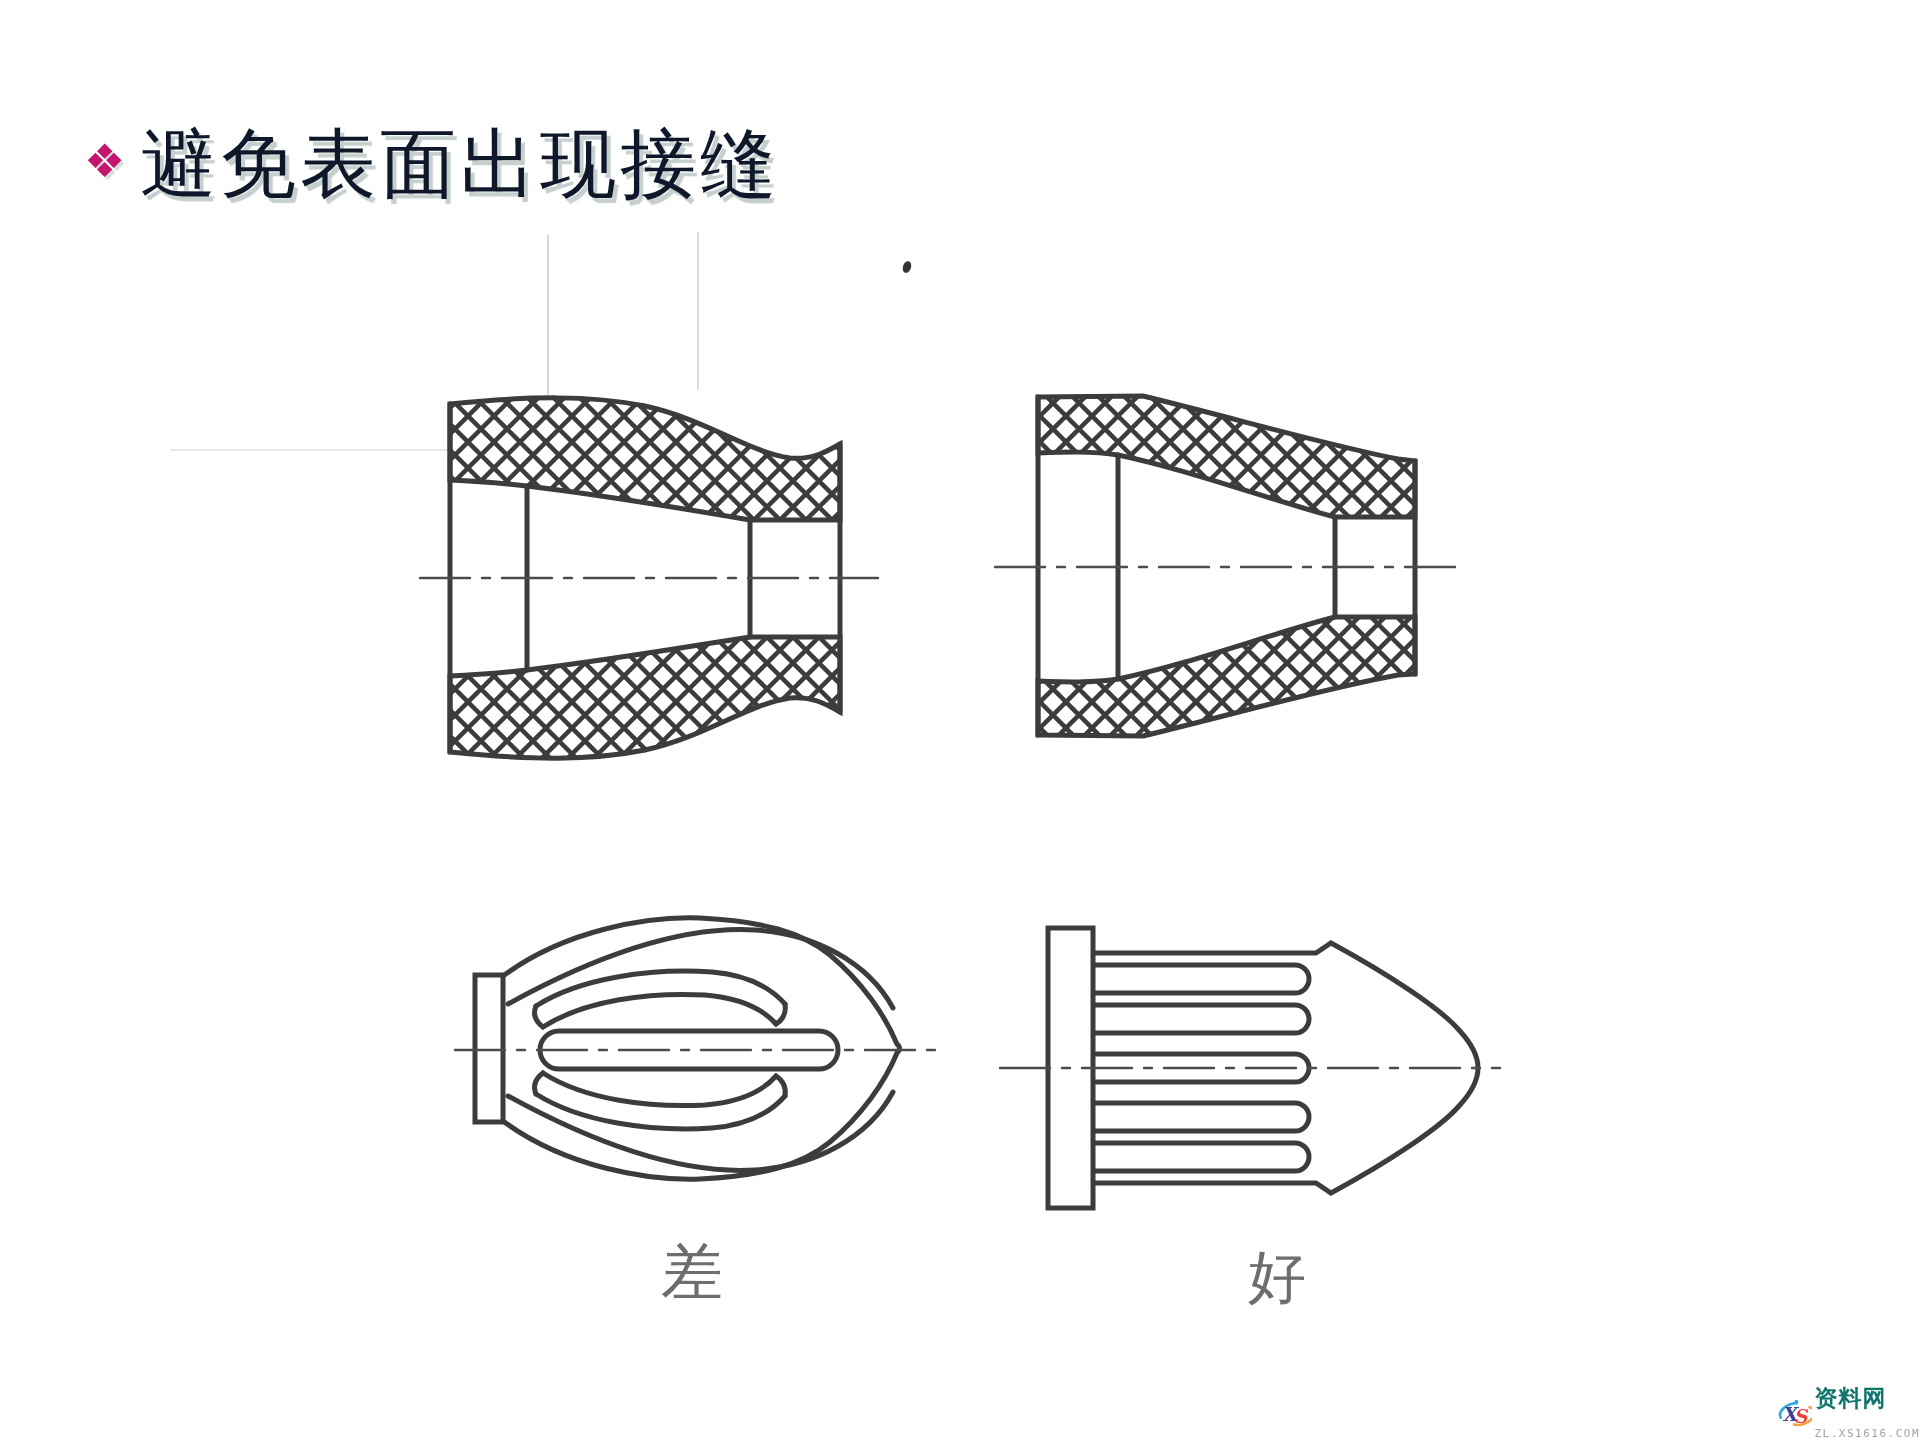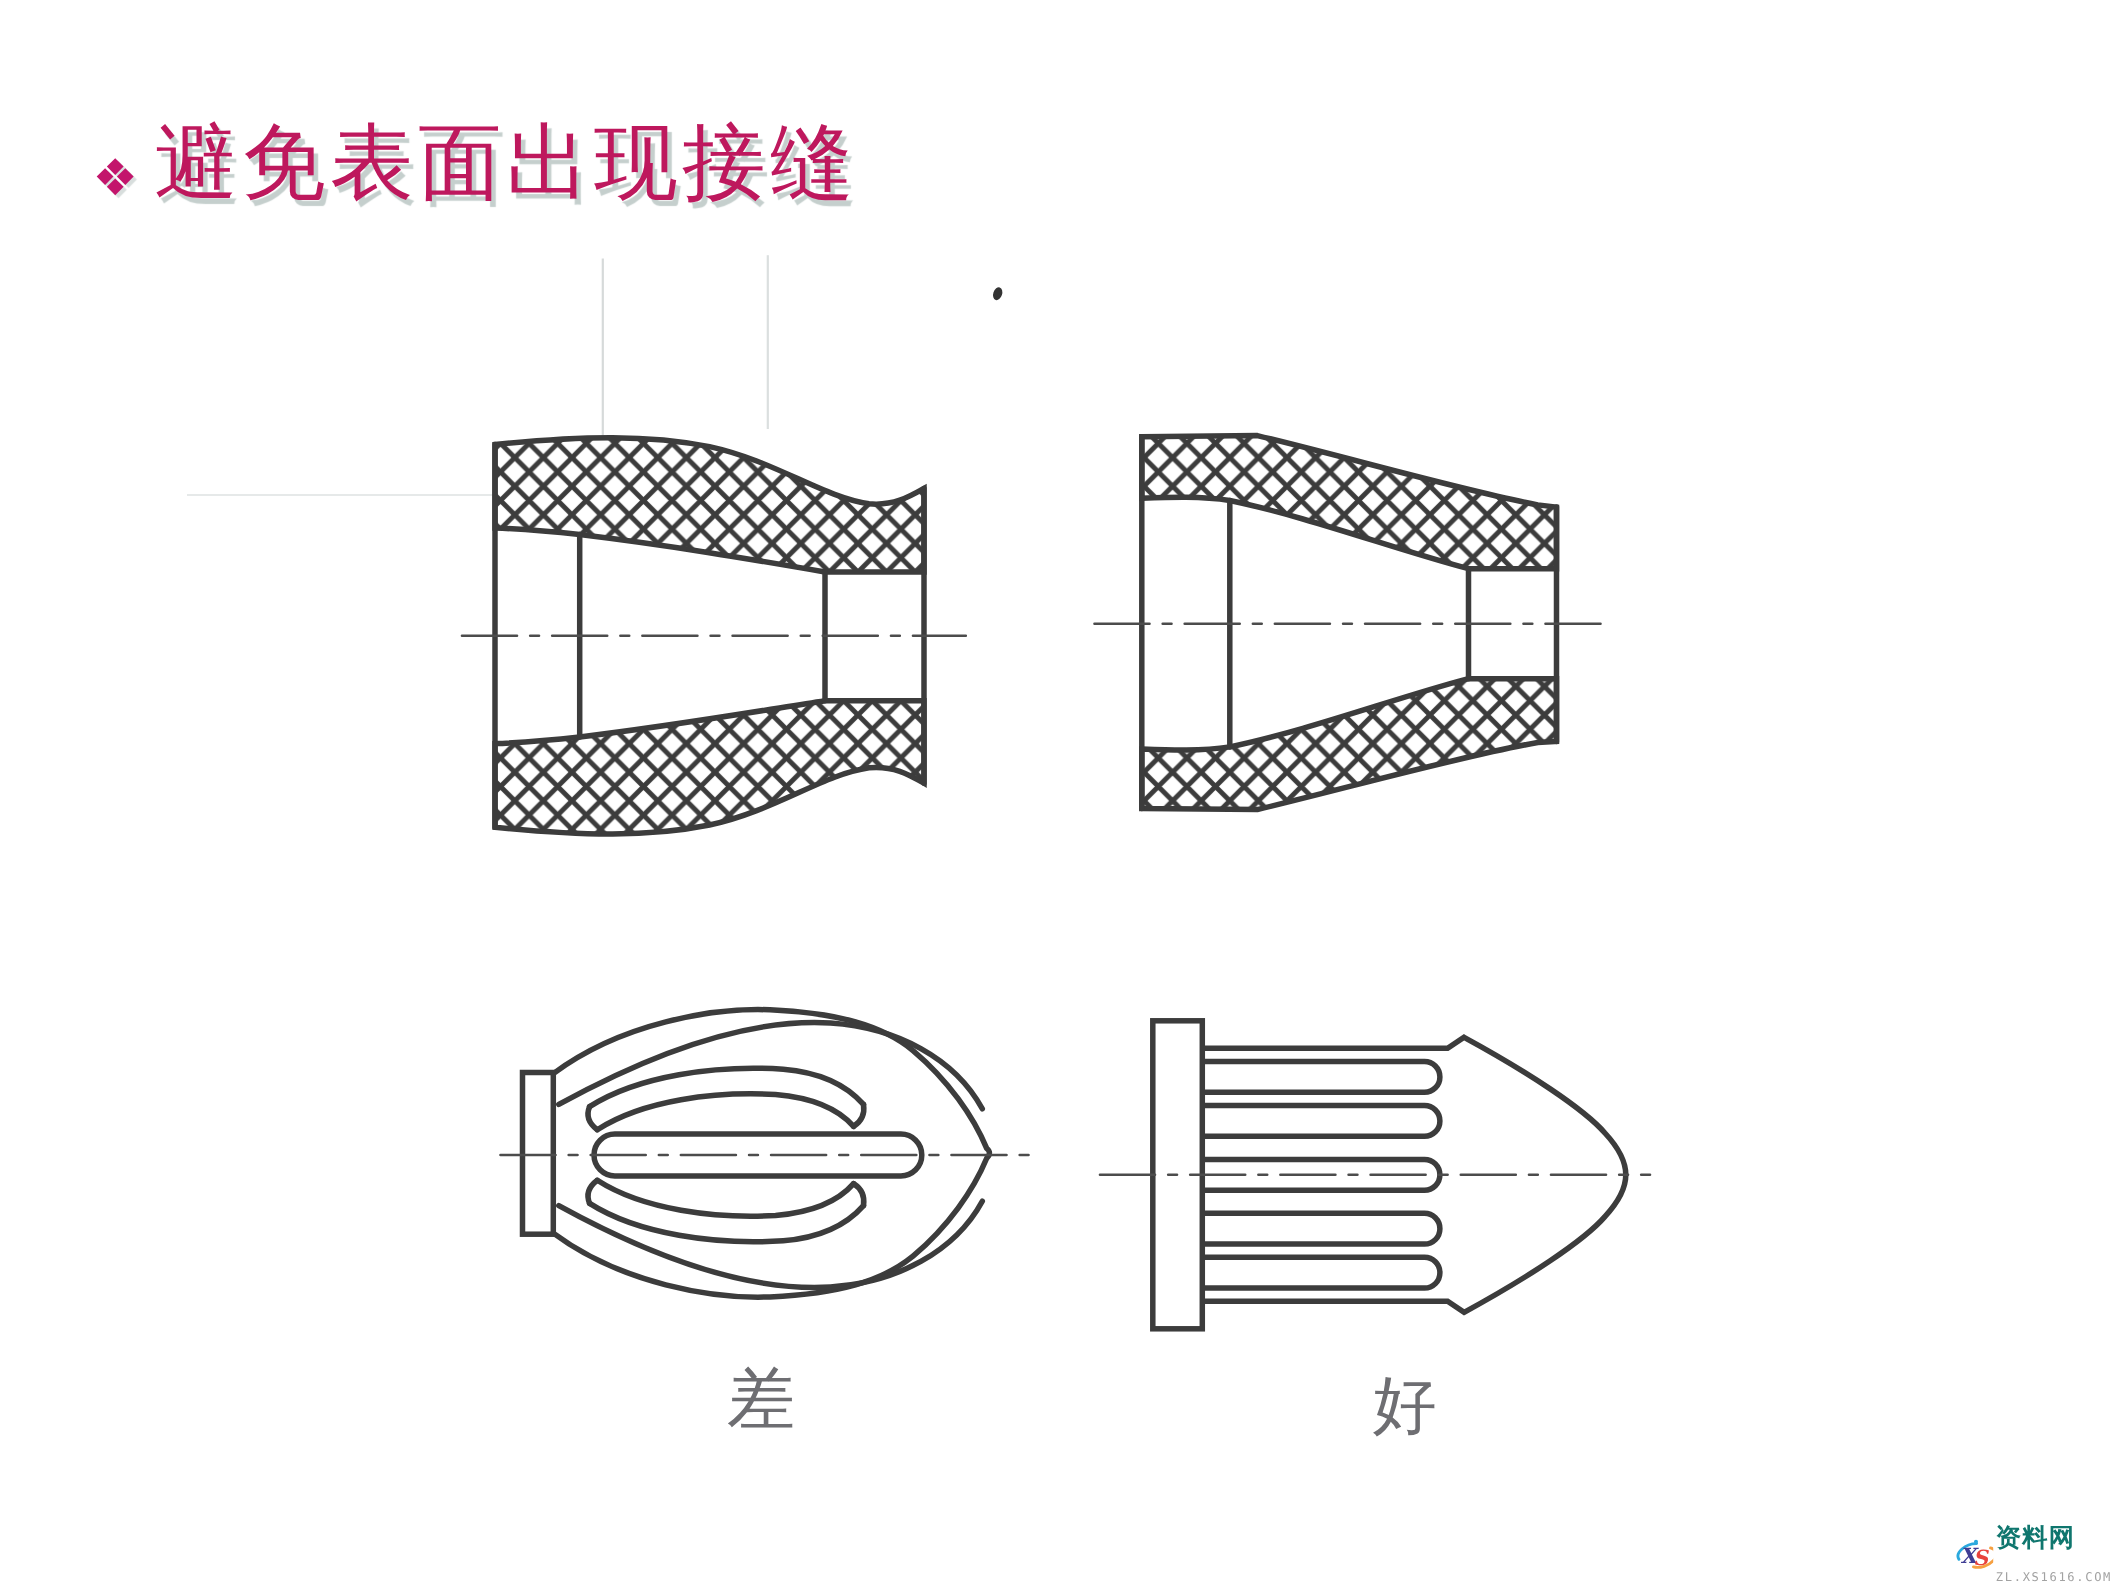--- a/index.html
+++ b/index.html
@@ -4,22 +4,22 @@
 <style>
   html,body{margin:0;padding:0;background:#ffffff;}
   body{width:1920px;height:1440px;position:relative;overflow:hidden;
        font-family:"DejaVu Sans",sans-serif;}
   .stage{position:absolute;inset:0;width:1920px;height:1440px;background:#ffffff;}
 
   
   .title-block{position:absolute;left:84px;top:98px;height:110px;white-space:nowrap;}
   .bullet{position:absolute;left:0;top:40px;font-size:46px;line-height:1;
           color:#c3156c;text-shadow:3px 3px 1px #d8dedd;}
-  .page-title{position:absolute;left:56px;top:0;font-size:76px;line-height:100px;
-          letter-spacing:4px;color:#be185d;font-weight:500;
+  .page-title{position:absolute;left:56px;top:16px;font-size:76px;line-height:100px;
+          letter-spacing:4px;color:#0f172a;font-weight:500;
           text-shadow:4px 5px 1px #c5cfcd;}
 
   
   .fig-label{position:absolute;transform:translate(-50%,-50%);
           font-family:"DejaVu Serif",serif;color:#6e6e72;}
   .label-bad{left:692px;top:1272px;font-size:62px;}
   .label-good{left:1277px;top:1278px;font-size:58px;}
 
   
   svg.figure{position:absolute;left:0;top:0;}

